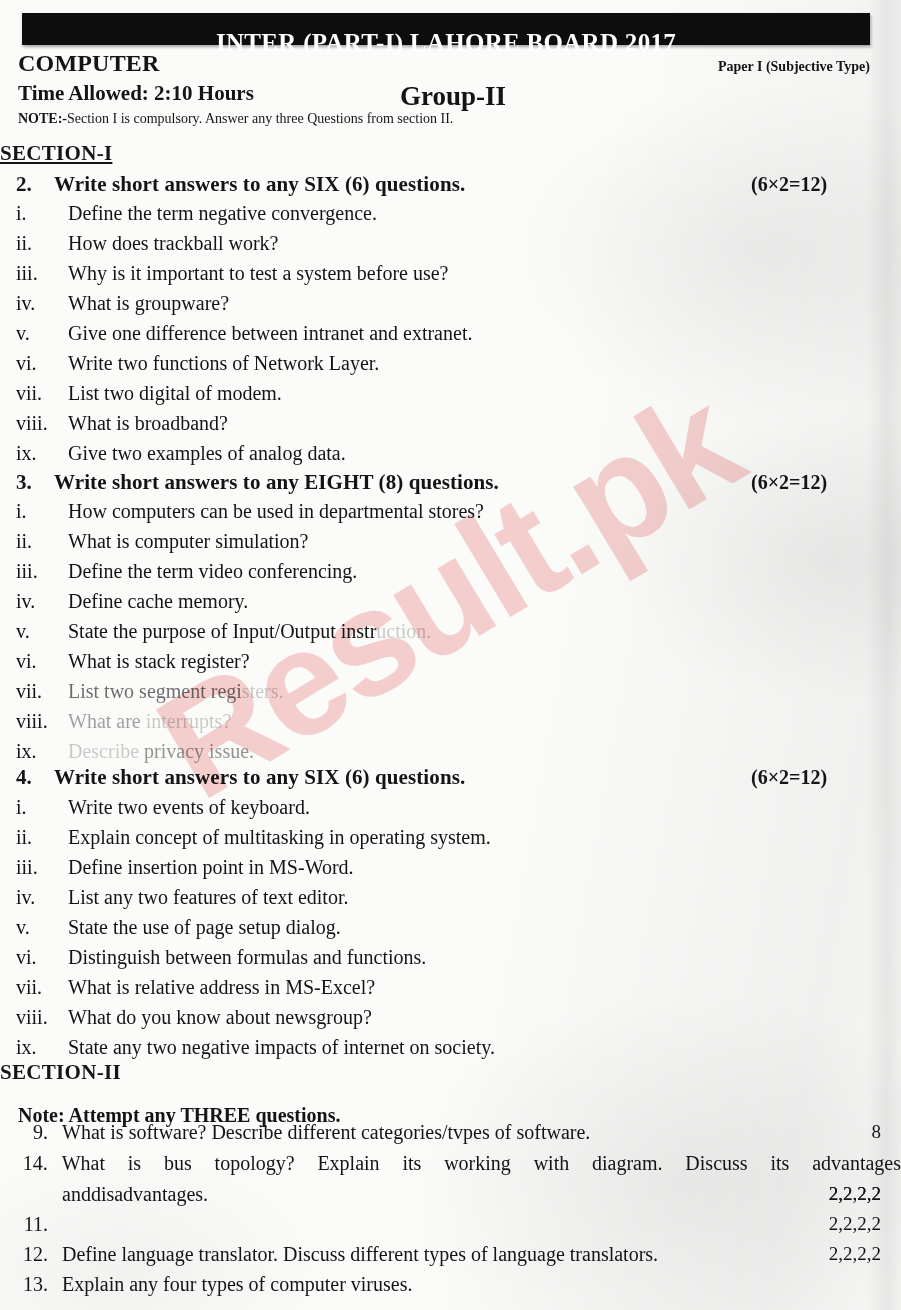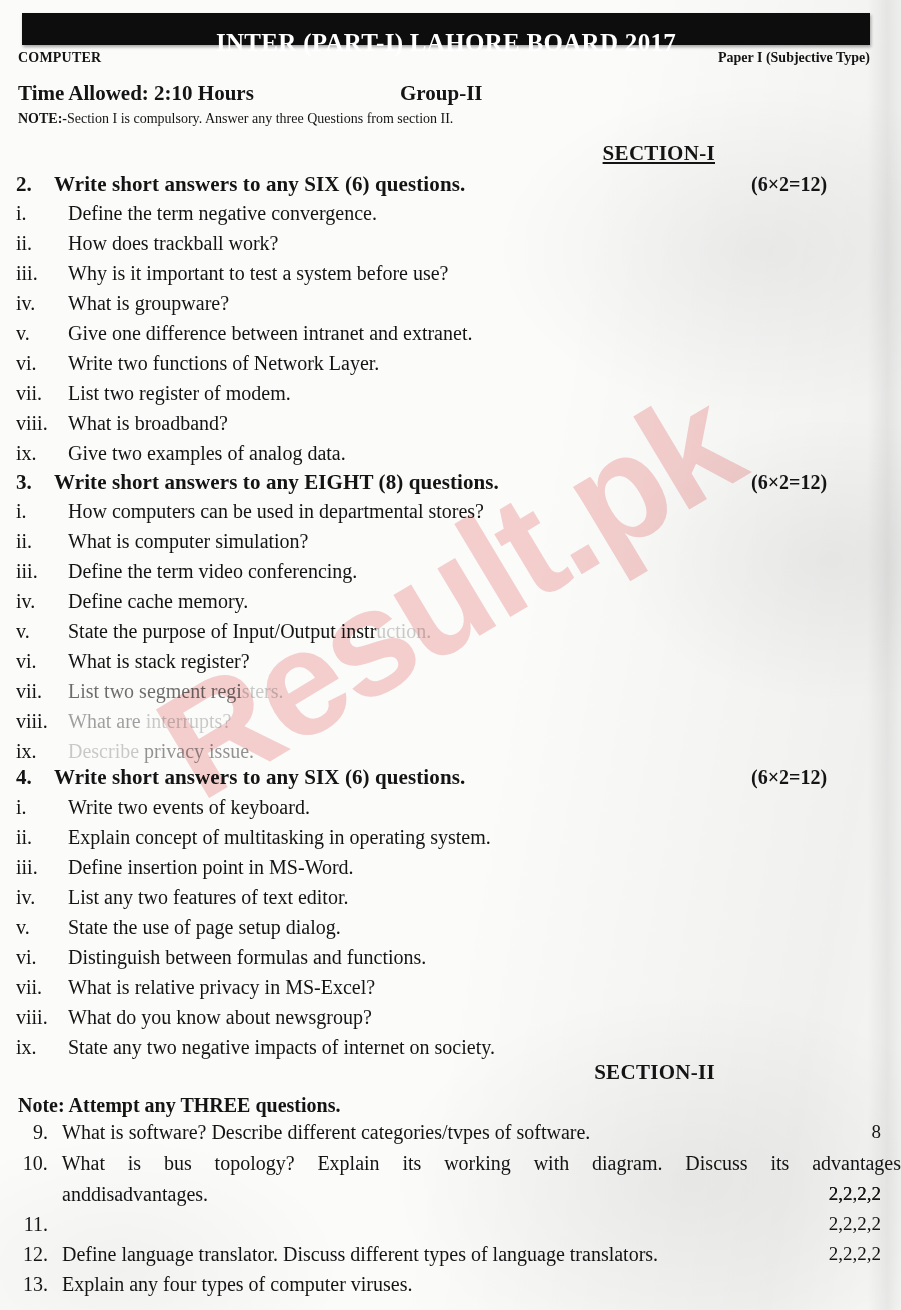--- a/index.html
+++ b/index.html
@@ -82,51 +82,51 @@
     position: absolute;
     left: 18px;
     width: 852px;
     display: flex;
     justify-content: space-between;
     align-items: baseline;
   }
   .hdr-row.r1 { top: 50px; }
   .hdr-row.r2 { top: 81px; }
   .subject {
-    font-size: 14px;
+    font-size: 24px;
     font-weight: bold;
     letter-spacing: 0.2px;
   }
   .paper-type {
     font-size: 14px;
     font-weight: bold;
   }
   .time-allowed, .max-marks {
     font-size: 21px;
     font-weight: bold;
   }
   .group {
-    font-size: 21px;
+    font-size: 27px;
     font-weight: bold;
     position: absolute;
     left: 382px;
     top: 0;
   }
   .note-line {
     position: absolute;
     left: 18px; top: 111px;
     font-size: 14px;
   }
   .note-line b { font-weight: bold; }
 
   
   .section-head {
     position: absolute;
     width: 715px;
-    text-align: right;
+    text-align: left;
     font-weight: bold;
     font-size: 21px;
     letter-spacing: 0.3px;
   }
   .section-head.underlined span { text-decoration: underline; }
 
   
   .q-main {
     position: absolute;
     left: 0;
@@ -208,20 +208,21 @@
     position: absolute;
     right: 20px;
     font-size: 19px;
     white-space: nowrap;
   }
   .note-attempt {
     position: absolute;
     left: 18px;
     font-weight: bold;
     font-size: 20px;
+    margin-top: 10px;
   }
 </style>
 </head>
 <body>
 
 <div class="page">
 
   <div class="watermark">Result.pk</div>
 
   <div class="content">
@@ -273,21 +274,21 @@
     <div class="q-sub" style="top:322px;">
       <span class="num">v.</span>
       <span class="txt">Give one difference between intranet and extranet.</span>
     </div>
     <div class="q-sub" style="top:352px;">
       <span class="num">vi.</span>
       <span class="txt">Write two functions of Network Layer.</span>
     </div>
     <div class="q-sub" style="top:382px;">
       <span class="num">vii.</span>
-      <span class="txt">List two register of modem.</span>
+      <span class="txt">List two digital of modem.</span>
     </div>
     <div class="q-sub" style="top:412px;">
       <span class="num">viii.</span>
       <span class="txt">What is broadband?</span>
     </div>
     <div class="q-sub" style="top:442px;">
       <span class="num">ix.</span>
       <span class="txt">Give two examples of analog data.</span>
     </div>
 
@@ -359,21 +360,21 @@
     <div class="q-sub" style="top:916px;">
       <span class="num">v.</span>
       <span class="txt">State the use of page setup dialog.</span>
     </div>
     <div class="q-sub" style="top:946px;">
       <span class="num">vi.</span>
       <span class="txt">Distinguish between formulas and functions.</span>
     </div>
     <div class="q-sub" style="top:976px;">
       <span class="num">vii.</span>
-      <span class="txt">What is relative privacy in MS-Excel?</span>
+      <span class="txt">What is relative address in MS-Excel?</span>
     </div>
     <div class="q-sub" style="top:1006px;">
       <span class="num">viii.</span>
       <span class="txt">What do you know about newsgroup?</span>
     </div>
     <div class="q-sub" style="top:1036px;">
       <span class="num">ix.</span>
       <span class="txt">State any two negative impacts of internet on society.</span>
     </div>
 
@@ -383,21 +384,21 @@
 
     <div class="note-attempt" style="top:1094px;">Note: Attempt any THREE questions.</div>
 
     <div class="lq" style="top:1121px;">
       <span class="num">9.</span>
       <span class="txt">What is software? Describe different categories/tvpes of software.</span>
       <span class="marks">8</span>
     </div>
 
     <div class="lq" style="top:1152px;">
-      <span class="num">10.</span>
+      <span class="num">14.</span>
       <span class="txt justify" style="width:845px;">What is bus topology? Explain its working with diagram. Discuss its advantages</span>
     </div>
     <div class="lq" style="top:1183px;">
       <span class="num"></span>
       <span class="txt">anddisadvantages.</span>
       <span class="marks">2,2,2,2</span>
     </div>
 
     <div class="lq" style="top:1213px;">
       <span class="num">11.</span>

